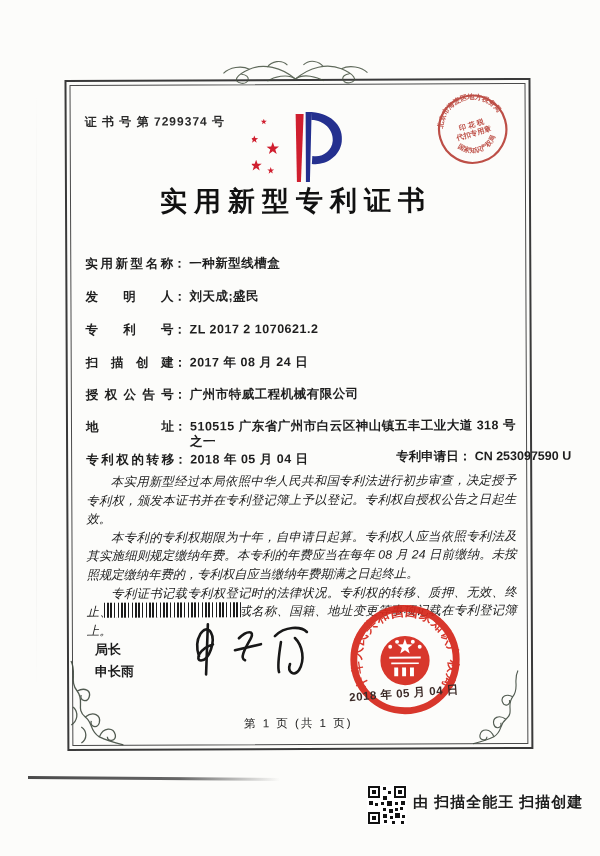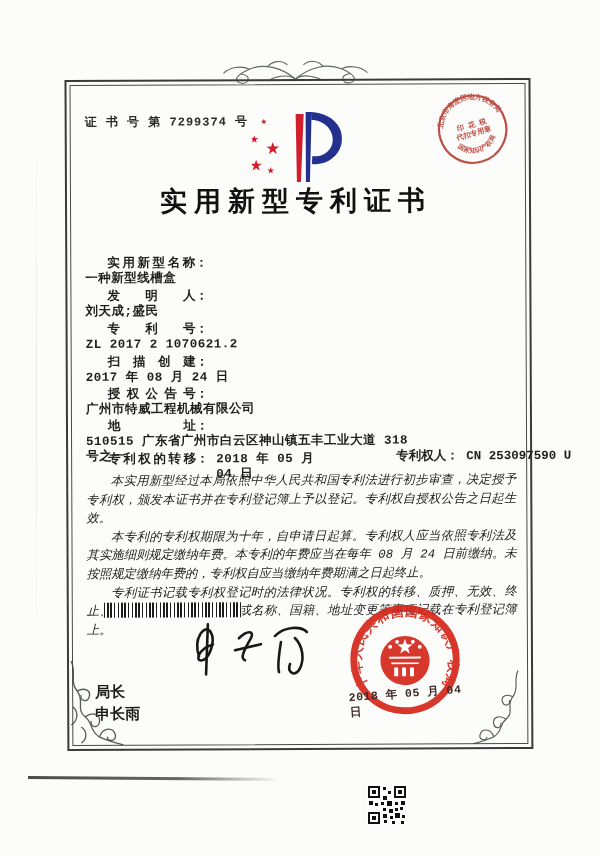--- a/index.html
+++ b/index.html
@@ -1,39 +1,39 @@
 <!DOCTYPE html>
 <html><head>
 <meta charset="utf-8">
 <style>
   html,body{margin:0;padding:0;}
   .page{position:relative;width:600px;height:856px;background:#fcfcfa;overflow:hidden;
-        font-family:Liberation Mono, monospace;color:#222;}
+        font-family:Liberation Sans, sans-serif;color:#222;}
   .cert{position:absolute;left:0;top:0;width:600px;height:856px;transform:rotate(-0.25deg);}
   
   .frame-outer{position:absolute;left:66px;top:79px;width:462px;height:667px;
                border:2px solid #3a3a3a;}
   .frame-inner{position:absolute;left:3px;top:3px;right:3px;bottom:3px;border:1px solid #4a4a4a;}
   .abs{position:absolute;}
   .certno{left:86px;top:113px;font-size:12px;letter-spacing:1px;color:#2a2a2a;font-weight:600;}
   .title{left:97px;top:183px;width:400px;text-align:center;font-size:27px;font-weight:700;
          letter-spacing:7px;color:#111;}
   .rows{left:86px;top:250px;width:436px;}
   .frow{position:absolute;left:0;width:436px;font-size:12.5px;font-weight:600;color:#1e1e1e;line-height:15px;}
-  .flabel{display:inline-block;width:88px;text-align:justify;text-align-last:justify;vertical-align:top;margin-left:22px;}
+  .flabel{display:inline-block;width:88px;text-align:justify;text-align-last:justify;vertical-align:top;}
   .fcolon{display:inline-block;vertical-align:top;}
   .fvalue{display:inline-block;width:326px;vertical-align:top;letter-spacing:0.5px;}
   .grantno{left:310px;top:200px;font-size:12.5px;font-weight:600;color:#1e1e1e;}
   .paras{left:86px;top:472px;width:430px;font-size:12.3px;line-height:18.6px;color:#1c1c1c;
          font-style:italic;text-align:justify;}
   .paras .para{text-indent:2em;}
   .barcode{left:103px;top:602px;width:138px;height:15px;
     background:repeating-linear-gradient(90deg,#1c1c1c 0 1.5px,#fff 1.5px 3px,#1c1c1c 3px 5.5px,
      #fff 5.5px 6.5px,#1c1c1c 6.5px 8px,#fff 8px 10.5px,#1c1c1c 10.5px 11.5px,#fff 11.5px 14px);}
-  .director{left:94px;top:638px;font-size:15px;font-weight:700;color:#1b1b1b;line-height:22px;margin-top:44px;}
+  .director{left:94px;top:638px;font-size:13px;font-weight:700;color:#1b1b1b;line-height:22px;}
   .pageinfo{left:197px;top:716px;width:200px;text-align:center;font-size:11.5px;color:#222;letter-spacing:2px;}
   .sealdate{left:348px;top:686px;width:125px;font-size:11.5px;font-weight:700;color:#3c2b28;
             transform:rotate(-4deg);letter-spacing:0.5px;}
   .scanline{left:28px;top:777px;width:252px;height:2.5px;transform:rotate(0.4deg);
             background:linear-gradient(90deg,#4a4a4a,#666 60%,rgba(120,120,120,0));}
   .footer-text{left:413px;top:793px;font-size:15px;font-weight:600;color:#1d1d1d;letter-spacing:1px;}
   .paperfold{left:36px;top:90px;width:1px;height:600px;background:linear-gradient(#00000000,#00000014,#00000000);}
   svg{display:block;}
 </style>
 </head>
@@ -111,21 +111,21 @@
       </div>
       <div class="frow" style="top:169px;">
         <span class="flabel">地址</span><span class="fcolon">：</span>
         <span class="fvalue">510515 广东省广州市白云区神山镇五丰工业大道 318 号之一</span>
       </div>
       <div class="frow" style="top:202px;">
         <span class="flabel">专利权的转移</span><span class="fcolon">：</span>
         <span class="fvalue" style="width:120px;">2018 年 05 月 04 日</span>
       </div>
       <div class="frow grantno">
-        <span>专利权人</span><span>：</span>
+        <span>专利申请日</span><span>：</span>
         <span>CN 253097590 U</span>
       </div>
     </div>
 
     <div class="abs paras">
       <div class="para">本实用新型经过本局依照中华人民共和国专利法进行初步审查，决定授予专利权，颁发本证书并在专利登记簿上予以登记。专利权自授权公告之日起生效。</div>
       <div class="para">本专利的专利权期限为十年，自申请日起算。专利权人应当依照专利法及其实施细则规定缴纳年费。本专利的年费应当在每年 08 月 24 日前缴纳。未按照规定缴纳年费的，专利权自应当缴纳年费期满之日起终止。</div>
       <div class="para">专利证书记载专利权登记时的法律状况。专利权的转移、质押、无效、终止、恢复和专利权人的姓名或名称、国籍、地址变更等事项记载在专利登记簿上。</div>
     </div>
 
@@ -166,20 +166,21 @@
         <rect x="49" y="62" width="32" height="2" fill="#fff"></rect>
         <rect x="51" y="68" width="28" height="1.6" fill="#fff"></rect>
         <rect x="54" y="73" width="4" height="9" fill="#fff"></rect>
           <rect x="62" y="73" width="4" height="9" fill="#fff"></rect>
         <rect x="70" y="73" width="4" height="9" fill="#fff"></rect>
       </g>
     </svg>
 
     <div class="abs sealdate">2018 年 05 月 04 日</div>
 
+    <div class="abs pageinfo">第 1 页 (共 1 页)</div>
 
     <svg class="abs" style="left:62px;top:656px;" width="64" height="92" viewBox="0 0 64 92">
       <g fill="none" stroke="#3f4a3f" stroke-width="1.3" opacity="0.9">
         <path d="M8 4 C14 16 6 24 14 34 C22 44 12 52 22 60 C30 66 26 74 36 80 C44 84 52 86 60 88"></path>
         <path d="M14 34 C22 30 28 34 26 40 C24 46 16 44 18 38"></path>
         <path d="M22 60 C30 54 38 58 36 66 C34 72 26 70 28 64"></path>
         <path d="M36 80 C40 70 50 70 52 78 C53 84 44 86 44 80"></path>
         <path d="M10 50 C16 56 14 64 8 68 M18 70 C24 74 24 82 18 86"></path>
       </g>
     </svg>
@@ -228,13 +229,14 @@
       <rect x="3" y="3" width="8" height="8"></rect>
         <rect x="29" y="3" width="8" height="8"></rect>
         <rect x="3" y="29" width="8" height="8"></rect>
     </g>
     <g fill="#111">
       <rect x="5" y="5" width="4" height="4"></rect>
         <rect x="31" y="5" width="4" height="4"></rect>
         <rect x="5" y="31" width="4" height="4"></rect>
     </g>
   </svg>
+  <div class="abs footer-text">由 扫描全能王 扫描创建</div>
 </div>
 
 </body></html>

